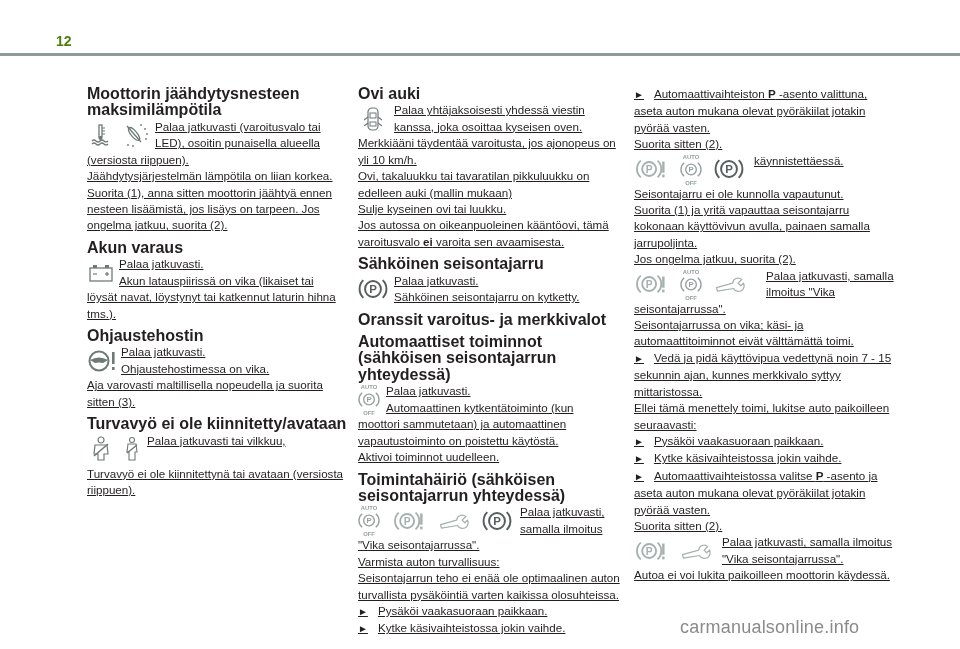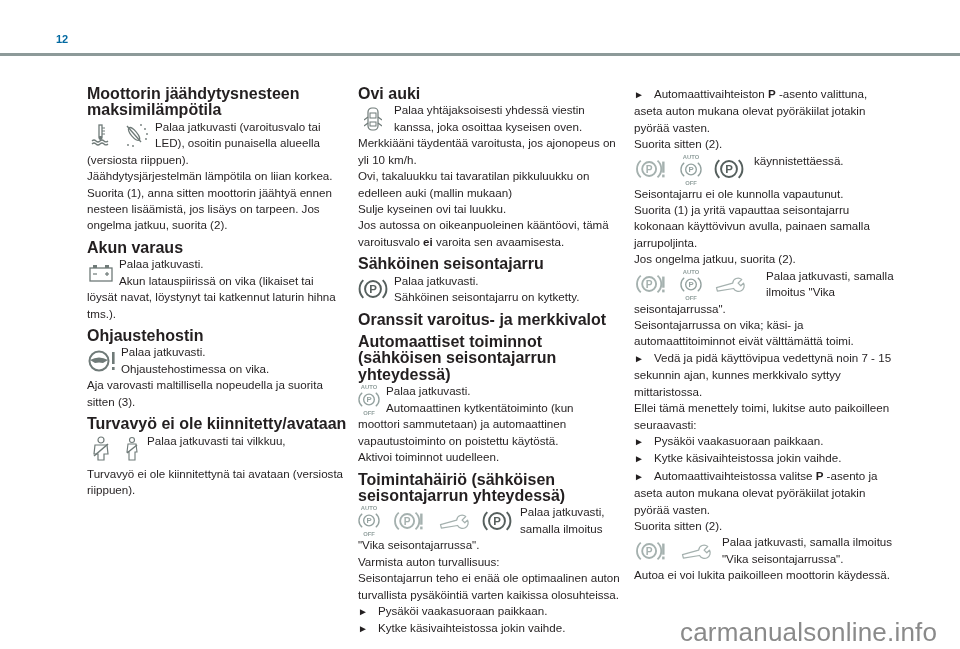--- a/index.html
+++ b/index.html
@@ -1,33 +1,33 @@
 <!DOCTYPE html>
 <html><head>
 <meta charset="utf-8">
 <style>
   html, body { margin:0; padding:0; }
   body { width:960px; height:649px; background:#ffffff; position:relative; overflow:hidden;
          font-family:"Liberation Sans", sans-serif; color:#231f20; }
-  .page-num { position:absolute; left:56px; top:33px; font-size:11px; font-weight:bold; color:#0369a1; }
+  .page-num { position:absolute; left:56px; top:33px; font-size:14px; font-weight:bold; color:#4d7c0f; }
   .rule { position:absolute; left:0; top:53px; width:960px; height:3px; background:#8d9a99; }
   .col { position:absolute; top:86px; width:262px; font-size:11.6px; line-height:16.4px; }
   .c1 { left:87px; }
   .c2 { left:358px; top:86px; width:262px; }
   .c3 { left:634px; top:86px; width:262px; }
   h3 { margin:0; font-size:16px; line-height:16.4px; font-weight:bold; color:#231f20; }
-  p { margin:0; }
+  p { margin:0;text-decoration:underline; }
   .sec { margin-bottom:6px; }
   .iconrow { position:relative; }
   .icons { float:left; display:flex; align-items:center; gap:8px; margin-right:4px; height:33px; }
   .ic { display:inline-block; color:#6f7a78; }
   .ic svg { display:block; }
   .bullet::before { content:"\25BA"; margin-right:10px; font-size:10px; }
   .b { font-weight:bold; }
-  .watermark { position:absolute; left:680px; top:617px; font-size:26px; color:#8a8a8a; letter-spacing:0.2px; }
+  .watermark { position:absolute; left:680px; top:617px; font-size:18px; color:#8a8a8a; letter-spacing:0.2px; }
   .clear { clear:both; }
 </style>
 </head>
 <body>
 
 <svg width="0" height="0" style="position:absolute">
   <defs>
     <symbol id="sym-pbrake" viewBox="0 0 34 28">
       <path d="M6 4 A14 14 0 0 0 6 24" fill="none" stroke="currentColor" stroke-width="2.2"></path>
       <path d="M28 4 A14 14 0 0 1 28 24" fill="none" stroke="currentColor" stroke-width="2.2"></path>

